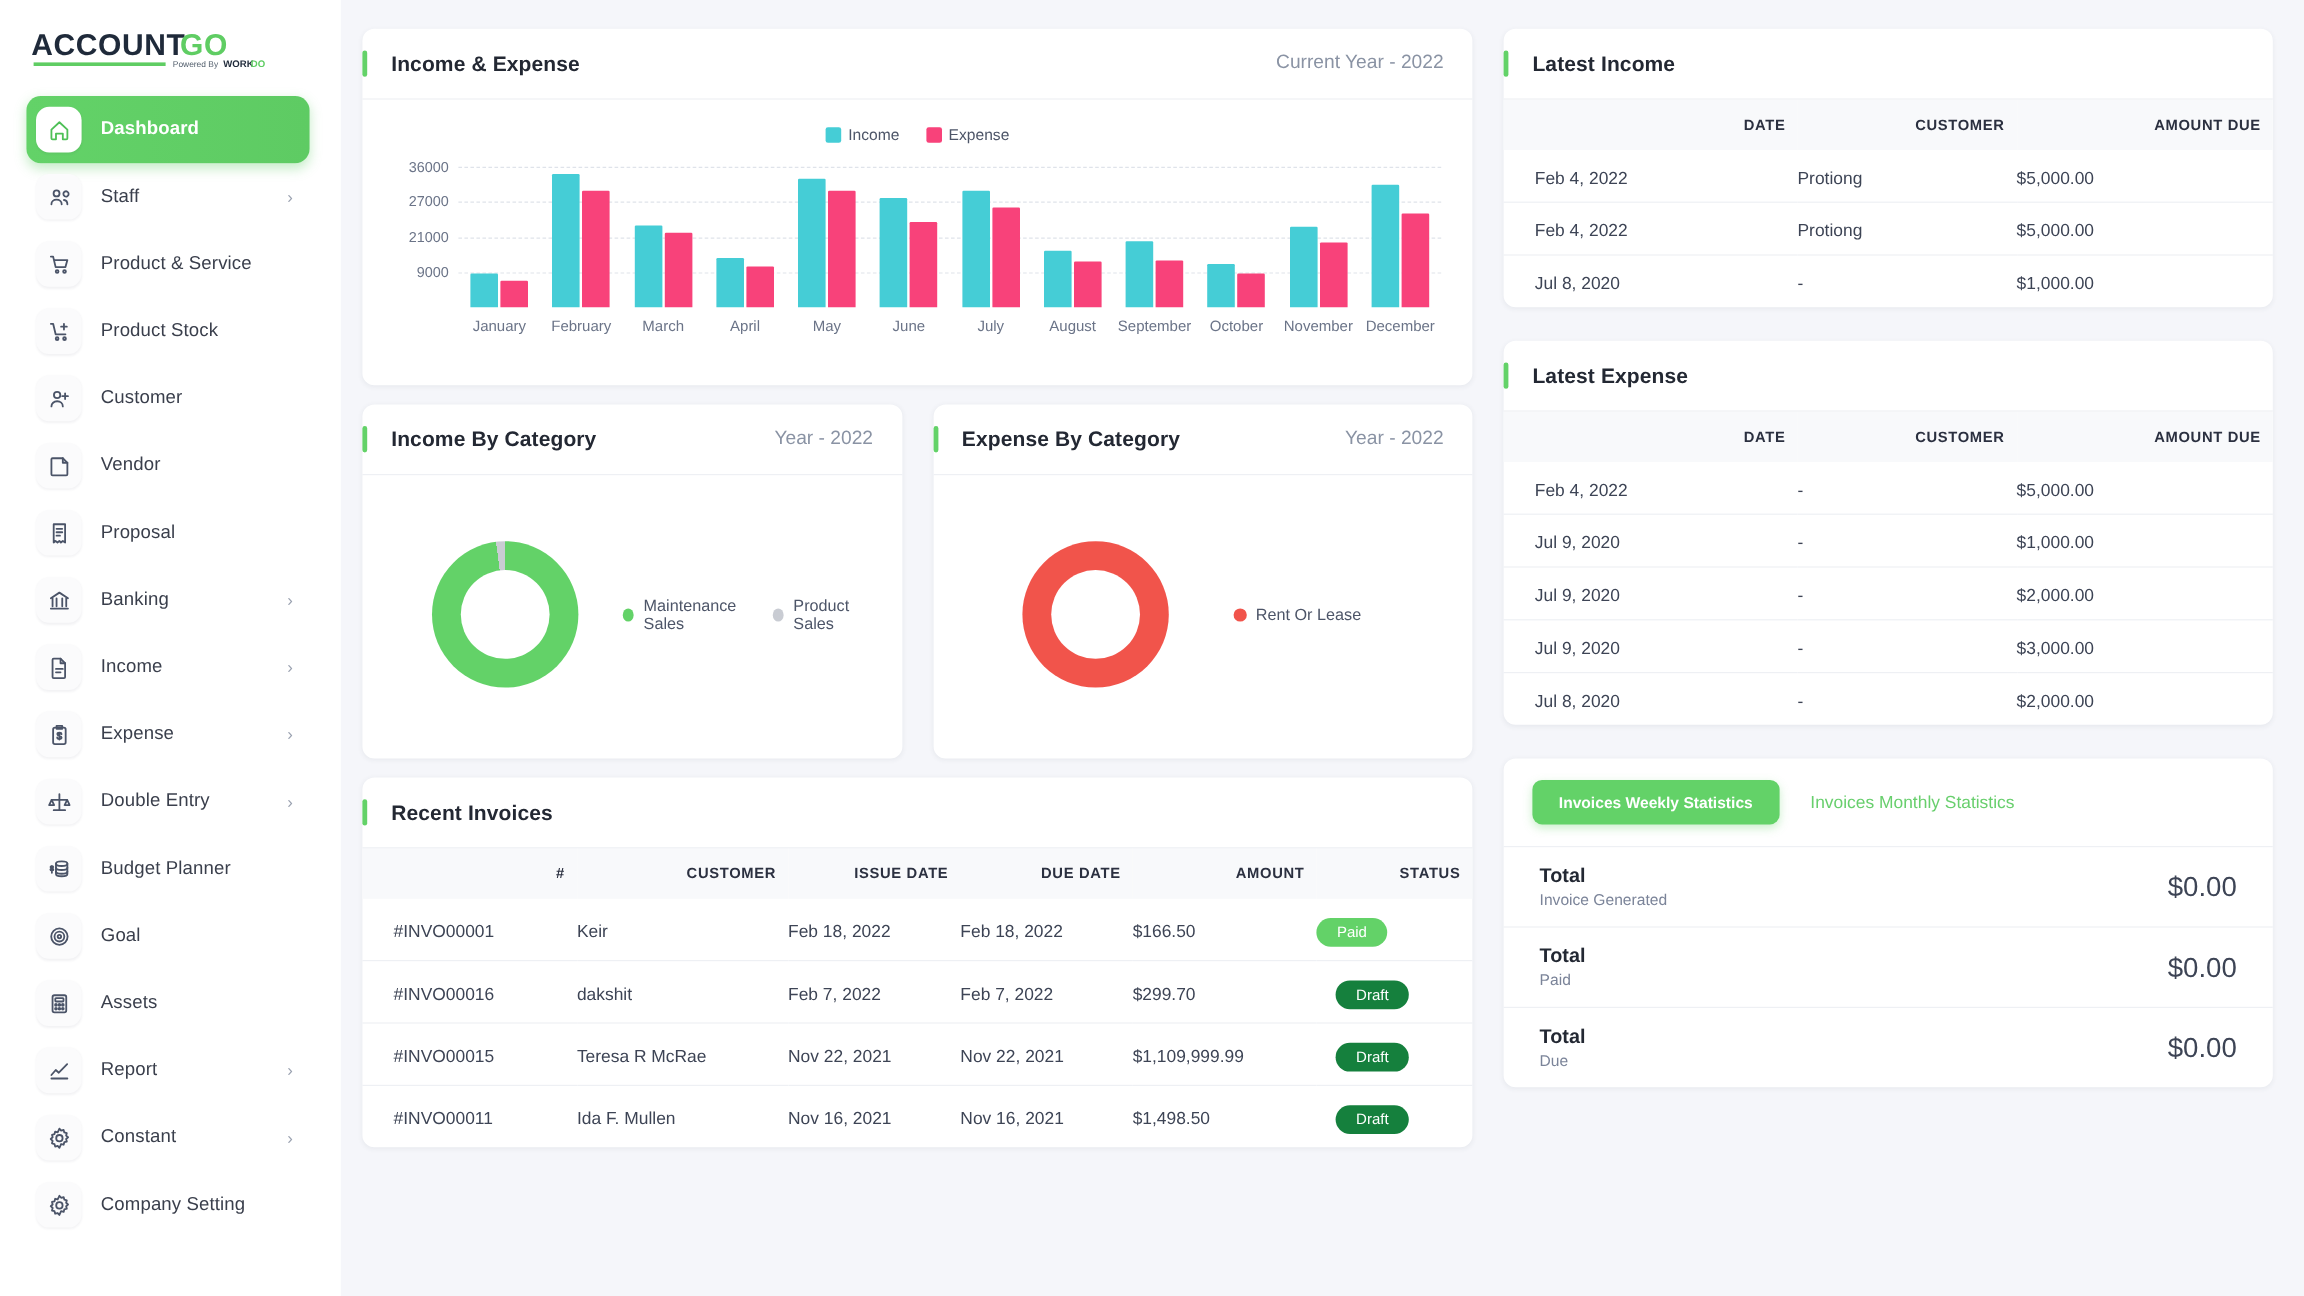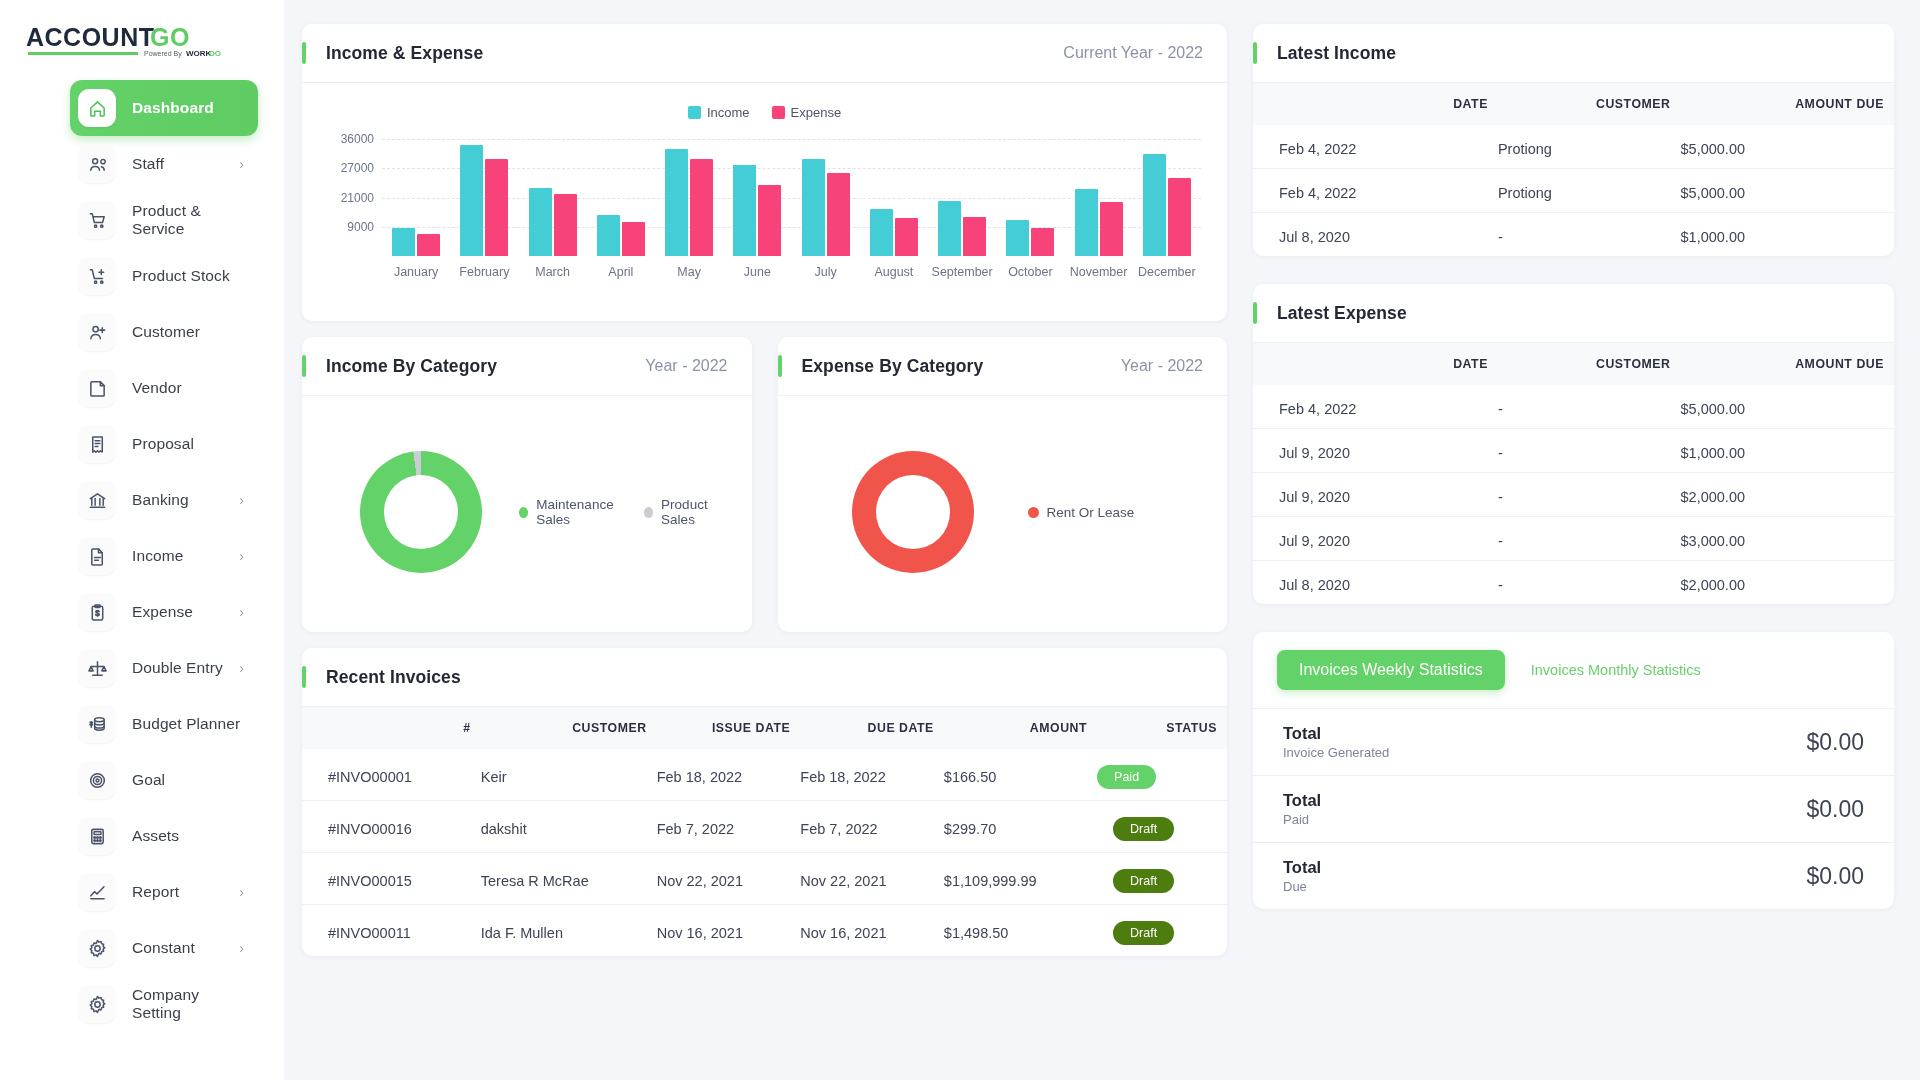--- a/index.html
+++ b/index.html
@@ -16,21 +16,21 @@
   .sidebar {
     width:284px; min-width:284px; height:1080px;
     background:#ffffff;
     padding:0;
     overflow:hidden;
     position:relative;
     z-index:5;
   }
   .logo-wrap { padding:22px 0 14px 26px; }
   .logo { display:block; }
-  .nav { padding:0 0 0 4px;margin-left:48px; }
+  .nav { padding:0 0 0 4px; }
   .nav-item {
     display:flex; align-items:center;
     height:56px;
     margin:0 26px 0 18px;
     padding:0 14px 0 8px;
     border-radius:12px;
     cursor:pointer;
     position:relative;
   }
   .nav-item.active { background:#5cd65c; background:linear-gradient(90deg,#63d268,#5ecb63); box-shadow:0 4px 10px rgba(94,203,99,.35); }
@@ -113,26 +113,26 @@
     border-bottom:1px solid #eef0f4;
   }
   .tbl tbody td:first-child { padding-left:26px; }
   .tbl tbody tr:last-child td { border-bottom:none; }
 
   .badge {
     display:inline-block; padding:5px 17px; border-radius:14px;
     font-size:12.5px; color:#fff; font-weight:400;
   }
   .badge.paid { background:#63d268; }
-  .badge.draft { background:#4d7c0f;margin-left:16px; }
+  .badge.draft { background:#15803d;margin-left:16px; }
 
   
   .stats-head { display:flex; align-items:center; gap:26px; padding:18px 24px; }
   .pill {
-    background:#63d268; color:#fff; font-size:16px; font-weight:400;
+    background:#63d268; color:#fff; font-size:13px; font-weight:700;
     padding:11px 22px; border-radius:8px; cursor:pointer;
     box-shadow:0 3px 8px rgba(99,210,104,.35);
   }
   .pill-link { color:#68cf6d; font-size:14.5px; cursor:pointer; }
   .stat-row {
     display:flex; align-items:center; justify-content:space-between;
     padding:15px 30px; border-top:1px solid #eef0f4;
   }
   .stat-l .st-t { font-size:16.5px; font-weight:700; color:#232833; }
   .stat-l .st-s { font-size:13px; color:#7b8499; margin-top:2px; }

